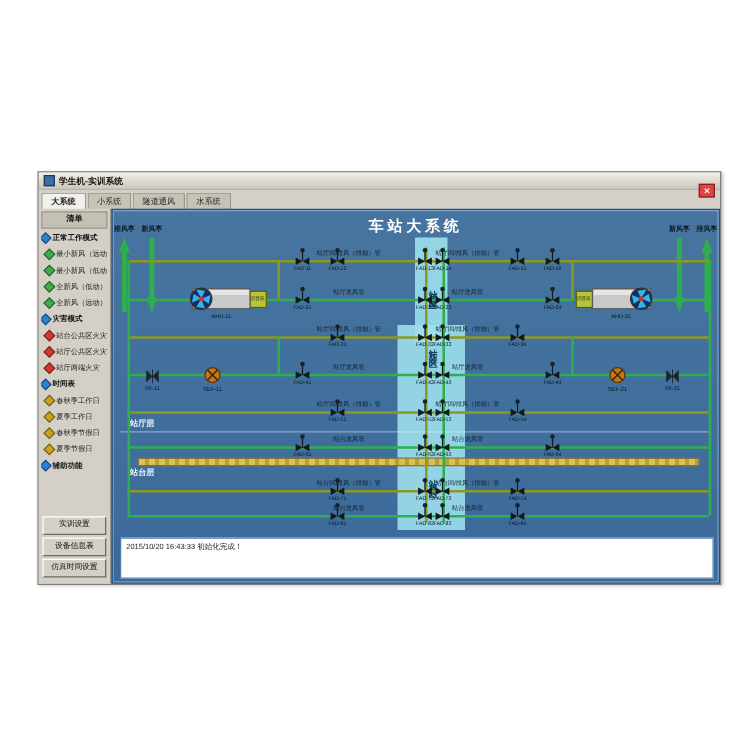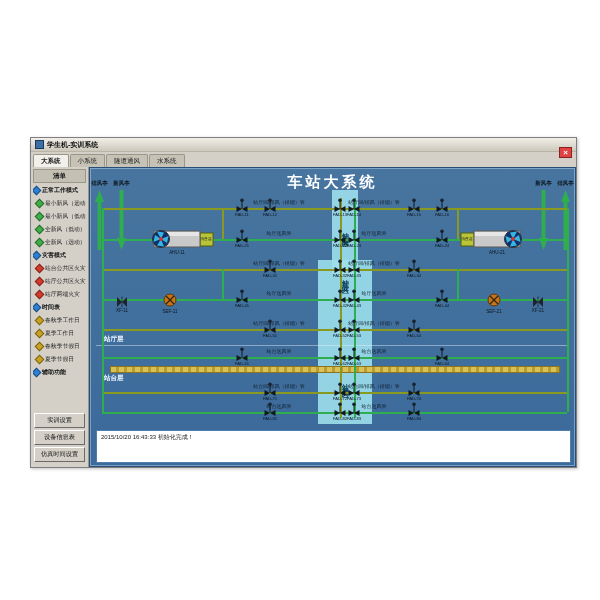--- a/index.html
+++ b/index.html
@@ -32,21 +32,21 @@
   .icon-diamond{width:5px;height:5px;transform:rotate(45deg);flex:0 0 5px;border:0.5px solid rgba(0,0,0,.4);}
   .sidebar-buttons{position:absolute;left:3px;right:3px;bottom:5px;display:flex;flex-direction:column;gap:2px;}
   .side-btn{height:13px;font-size:6.2px;background:var(--chrome_grey,#d4d0c8);
             border:1px solid;border-color:#ffffff #6a6a6a #6a6a6a #ffffff;
             text-align:center;line-height:12px;color:#111;}
   .main{flex:1;position:relative;background:#2a4e78;}
   .diagram{position:absolute;left:1px;top:1px;right:1px;bottom:1px;overflow:hidden;
            background:linear-gradient(var(--panel_blue,#47759f),#3b6a9b);
            box-shadow:inset 0 0 0 1px rgba(170,205,235,.55);}
   .panel-title{position:absolute;left:0;right:0;top:5px;text-align:center;color:#fff;
-               font-size:15px;font-weight:bold;letter-spacing:3px;}
+               font-size:12px;font-weight:bold;letter-spacing:3px;}
   .zone{position:absolute;background:var(--zone_cyan,#9fe2ee);opacity:.88;}
   .zoneA{left:242px;top:22px;width:26px;height:84px;display:flex;align-items:center;justify-content:center;}
   .zoneB{left:228px;top:92px;width:54px;height:164px;}
   .zone-label{writing-mode:vertical-rl;font-size:7px;font-weight:bold;color:#0a3d57;letter-spacing:2px;white-space:nowrap;}
   .zb1{position:absolute;left:50%;transform:translateX(-50%);top:14px;}
   .zb2{position:absolute;left:50%;transform:translateX(-50%);top:118px;}
   .slab{position:absolute;left:20px;width:450px;top:198px;height:7px;box-sizing:border-box;
         background:repeating-linear-gradient(90deg,var(--slab_yellow,#d8c258) 0px,var(--slab_yellow,#d8c258) 5px,#bb9d32 5px,#bb9d32 8px);
         border:1px solid #8a7420;}
   .level-line{position:absolute;left:6px;right:6px;height:1px;background:rgba(230,240,250,.45);top:177px;}

